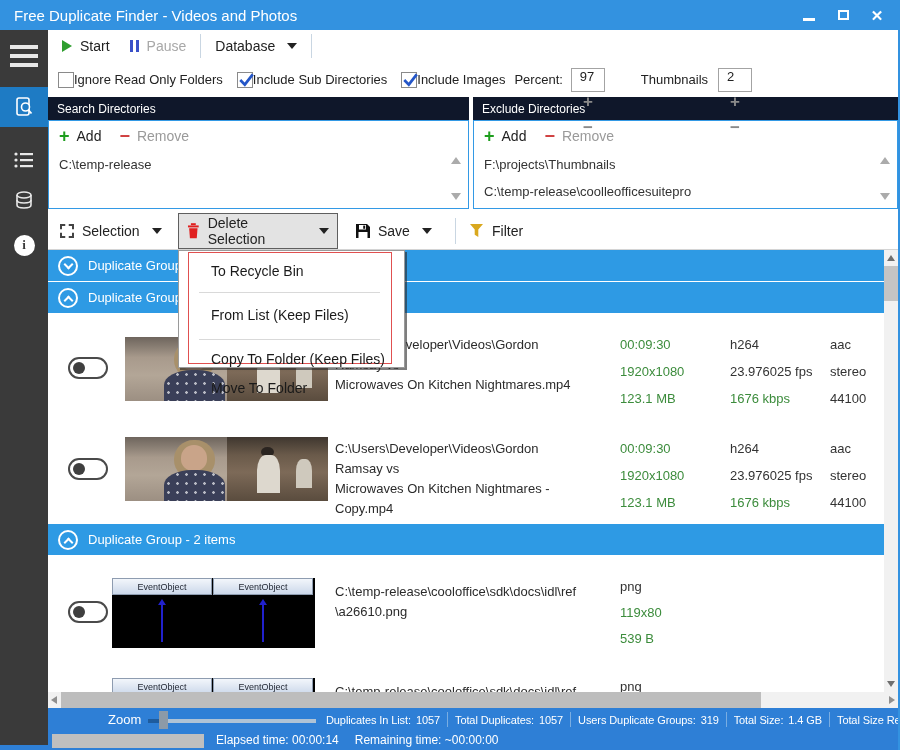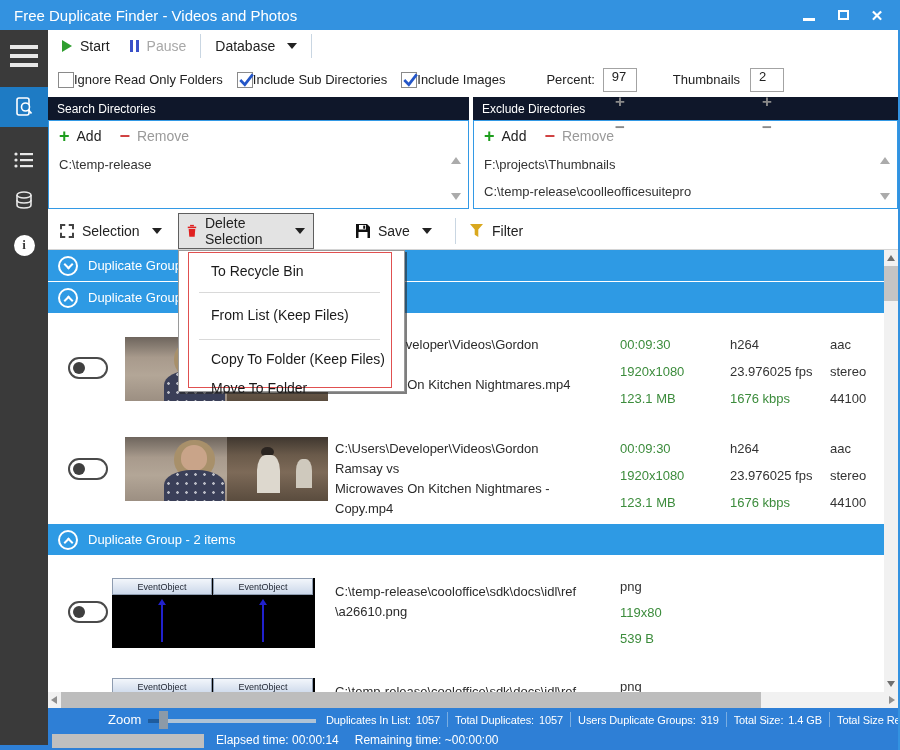--- a/index.html
+++ b/index.html
@@ -120,21 +120,21 @@
   .stats { position:absolute; left:278px; top:0; height:23px; display:flex; align-items:center; color:#fff; font-size:11px; letter-spacing:-0.1px; white-space:nowrap; }
   .stat { display:flex; align-items:center; }
   .stat .lab { margin-right:5px; } .stat .val { }
   .stat-sep { width:1px; height:15px; background:#79ADE2; margin:0 7px; }
   .progress { position:absolute; left:4px; top:26px; width:152px; height:14px; background:#BFBFBF; }
   .times { position:absolute; left:168px; top:25px; color:#fff; font-size:12px; display:flex; gap:16px; white-space:nowrap; }
   .statusrow1 { position:absolute; left:48px; top:0; right:0; height:23px; }
   .statusrow2 { position:absolute; left:48px; top:0; right:0; height:42px; }
 
   
-  .menu { position:absolute; left:178px; top:250px; width:227px; height:142px; background:#fff; border:1px solid #9a9a9a; box-shadow:2px 2px 0 rgba(40,40,40,0.6); z-index:50; }
+  .menu { position:absolute; left:178px; top:250px; width:227px; height:118px; background:#fff; border:1px solid #9a9a9a; box-shadow:2px 2px 0 rgba(40,40,40,0.6); z-index:50; }
   .menu-red { position:absolute; left:9px; right:12px; top:1px; bottom:3px; border:1px solid #E05050; }
   .menu-item { position:absolute; left:32px; font-size:14px; color:#1a1a1a; cursor:pointer; white-space:nowrap; }
   .menu-sep { position:absolute; left:20px; right:24px; height:1px; background:#D9D9D9; }
 
   .right-edge { position:absolute; right:0; top:30px; width:2px; height:720px; background:#3392E0; z-index:6; }
   .icon-svg { display:block; }
   .info-circle { width:21px; height:21px; background:#fff; border-radius:50%; color:#3A3A3A; font-weight:bold; font-size:13px; display:flex; align-items:center; justify-content:center; font-family:"Liberation Serif", serif; }
 </style>
 </head>
 <body>
@@ -220,21 +220,21 @@
   </span>
   <span class="opt-label">Include Sub Directories</span>
 
   <span class="cb" style="margin-left:14px;">
     <svg width="17" height="17" viewBox="0 0 15 15">
         <polyline points="2,8 6,12 13,3" stroke="#2456C8" stroke-width="2.4" fill="none"></polyline>
       </svg>
   </span>
   <span class="opt-label">Include Images</span>
 
-  <span style="margin-left:41px;">Percent:</span>
+  <span style="margin-left:9px;">Percent:</span>
   <span class="spinner" style="margin-left:8px;">
     <span class="spin-val">97</span>
     <span class="spin-btn">+</span>
     <span class="spin-btn">−</span>
   </span>
 
   <span style="margin-left:36px;">Thumbnails</span>
   <span class="spinner" style="margin-left:10px;">
     <span class="spin-val">2</span>
     <span class="spin-btn">+</span>
@@ -272,21 +272,21 @@
     <span class="tri-down"></span>
   </div>
 </div>
 
 <div class="actionsbar">
   <div class="act-btn" style="left:4px;">
     <span class="sel-ico"></span>
     <span>Selection</span>
     <span class="caret"></span>
   </div>
-  <div class="act-btn delete-btn" style="left:130px; width:136px; justify-content:center;">
+  <div class="act-btn delete-btn" style="left:130px; width:160px; justify-content:center;">
     <svg width="13" height="16" viewBox="0 0 13 16">
       <rect x="4" y="0" width="5" height="2" fill="#E02020"></rect>
       <rect x="1" y="2.3" width="11" height="2" fill="#E02020"></rect>
       <path d="M2.2 5.3 h8.6 l-0.8 10.2 h-7 z" fill="#E02020"></path>
     </svg>
     <span>Delete Selection</span>
     <span class="caret"></span>
   </div>
   <div class="act-btn" style="left:300px;">
     <svg width="14" height="14" viewBox="0 0 14 14">

